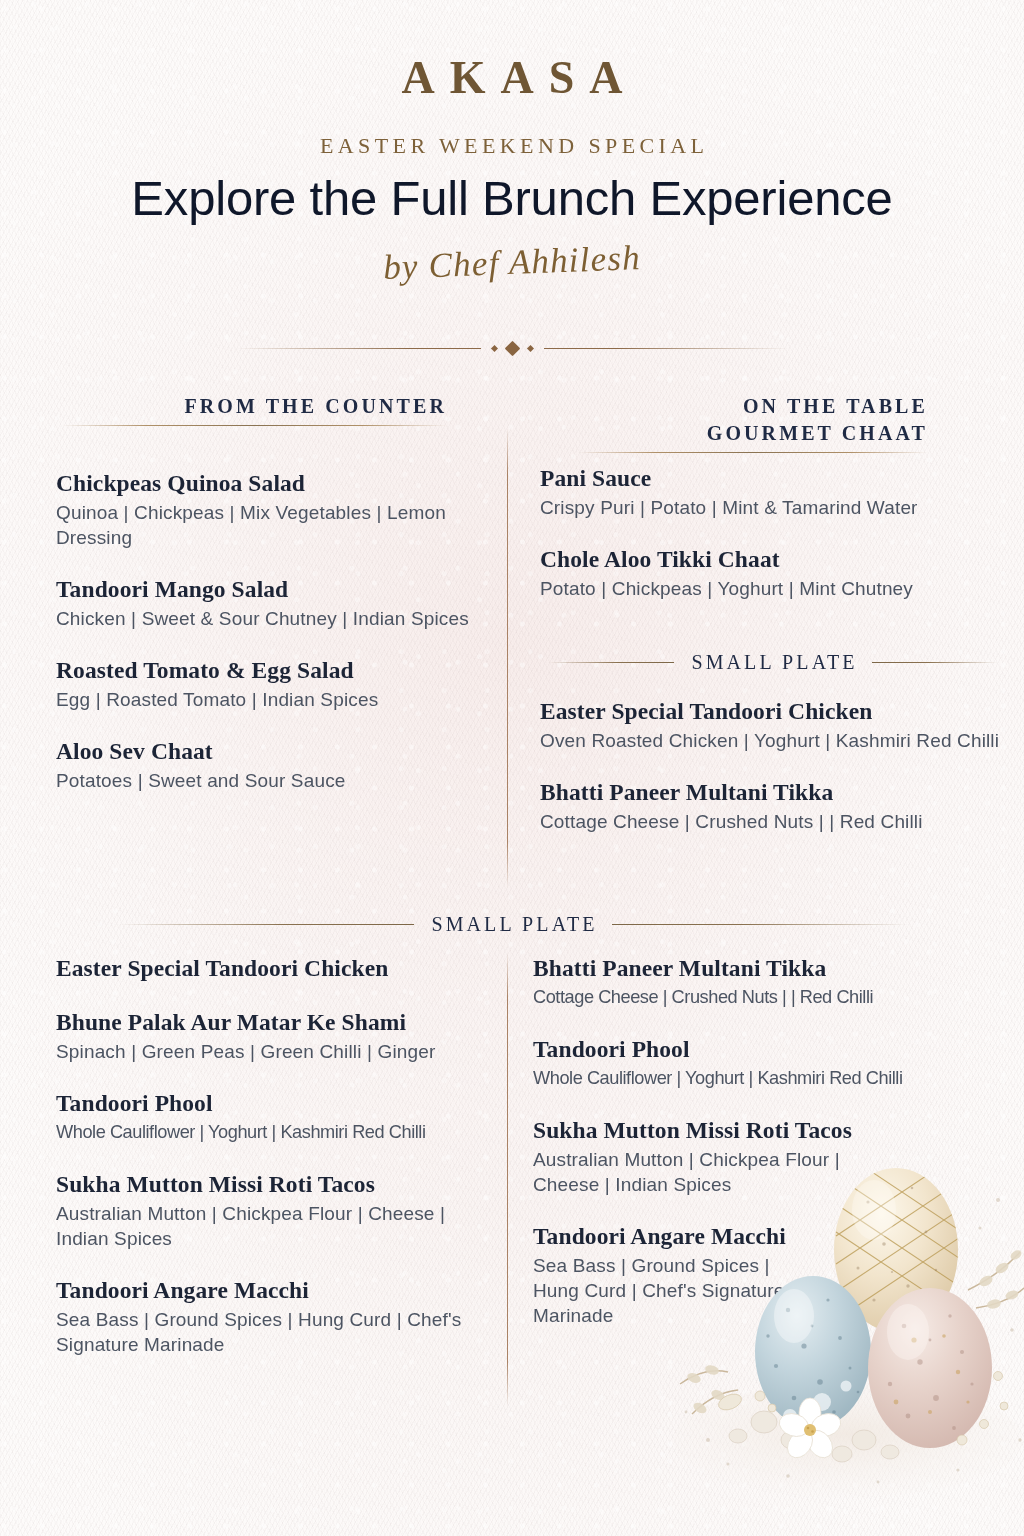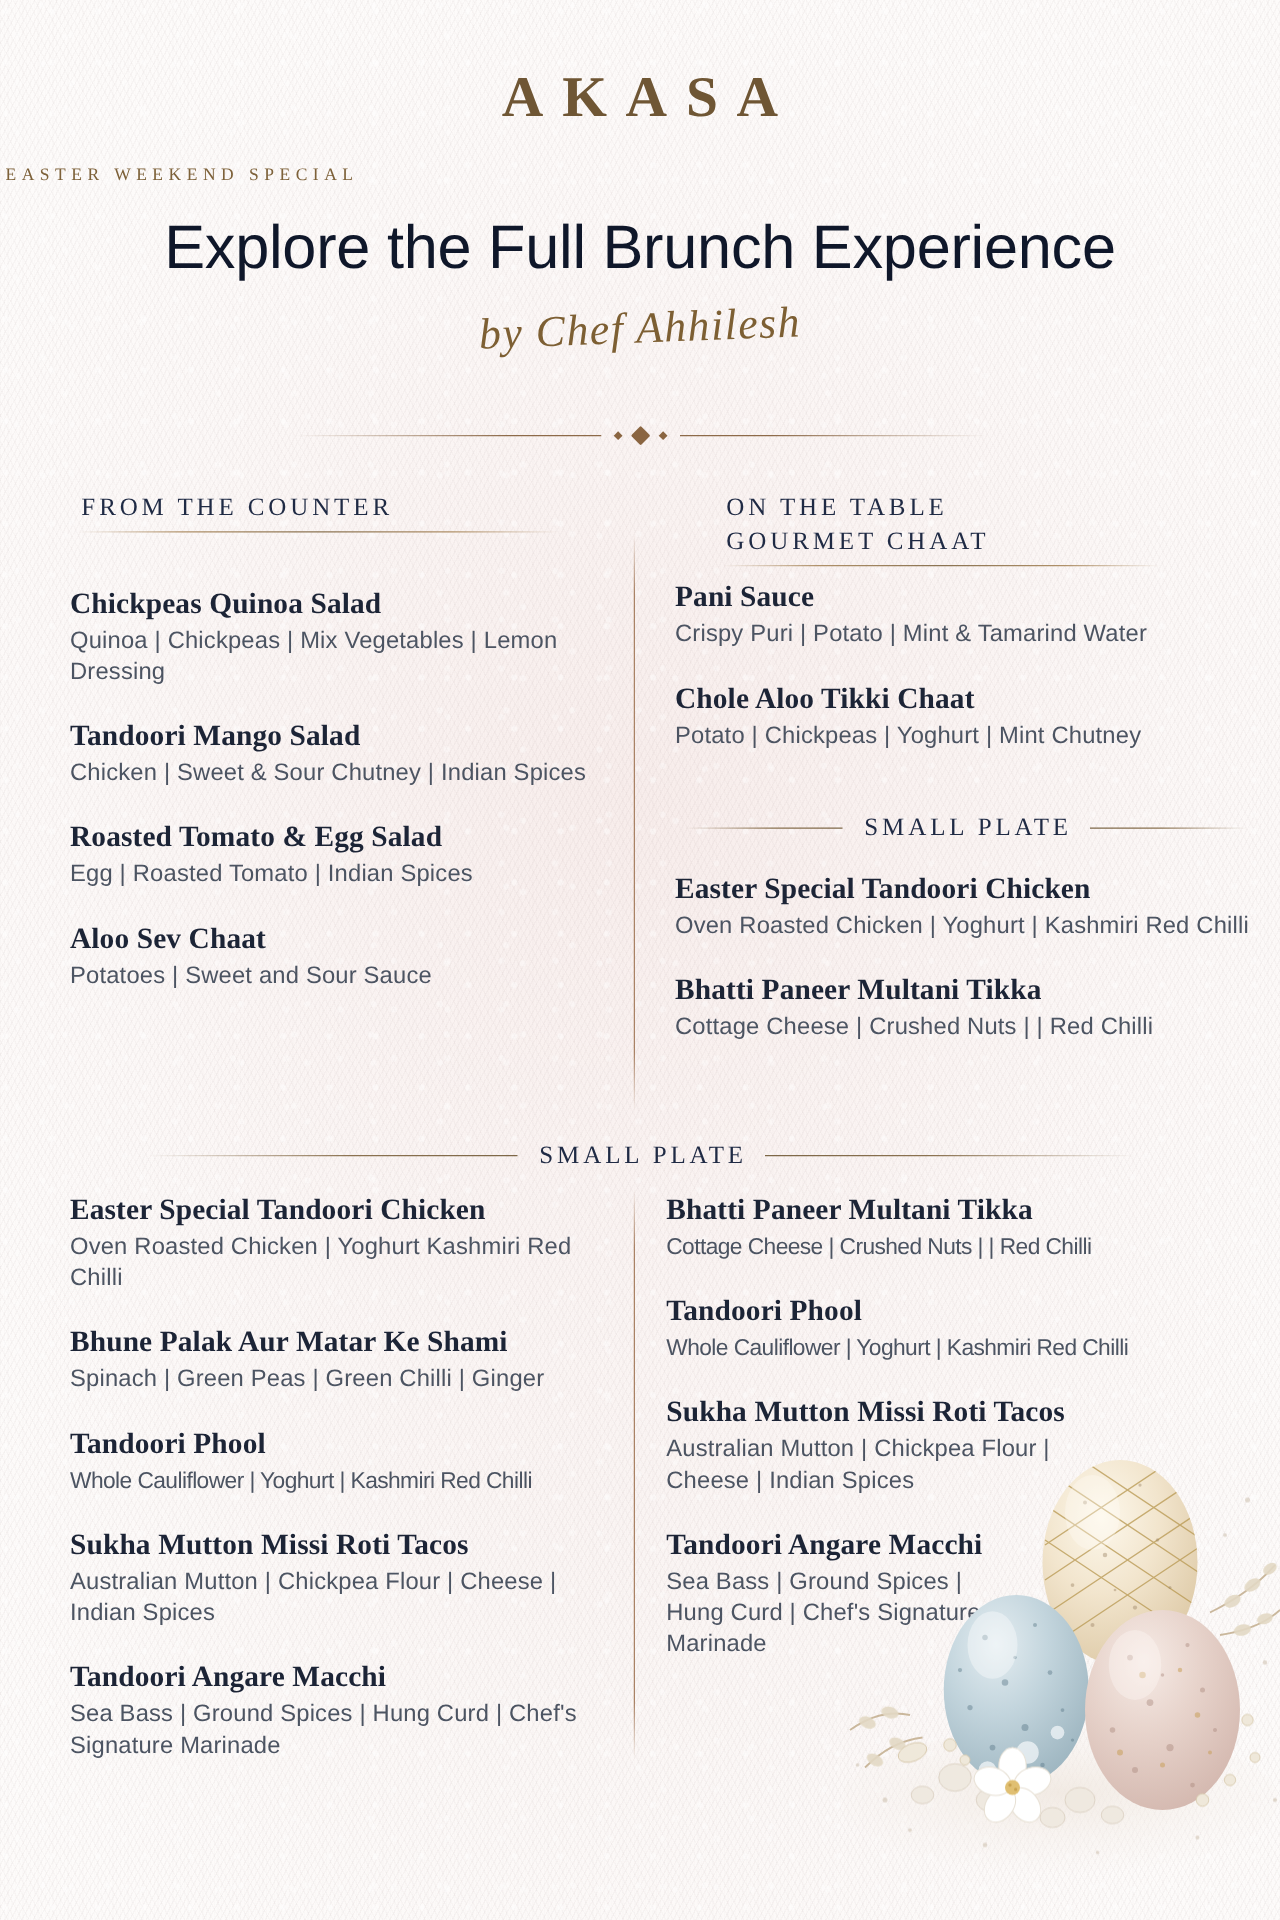--- a/index.html
+++ b/index.html
@@ -45,23 +45,23 @@
   .brand{
     position:absolute; top:51px; left:0; width:100%;
     text-align:center;
     font-family:"Liberation Serif", serif;
     font-size:46px; font-weight:700;
     letter-spacing:15px; text-indent:15px;
     color:#6f5634;
   }
   .kicker{
     position:absolute; top:133px; left:0; width:100%;
-    text-align:left;
-    font-family:"Liberation Serif", serif;
-    font-size:14px; font-weight:400;
+    text-align:center;
+    font-family:"Liberation Serif", serif;
+    font-size:22px; font-weight:400;
     letter-spacing:4.4px; text-indent:4.4px;
     color:#7d6139;
   }
   .headline{
     position:absolute; top:170px; left:0; width:100%;
     text-align:center;
     font-family:Liberation Sans, sans-serif;
     font-size:49px; font-weight:400;
     letter-spacing:-0.2px;
     color:#0f172a;
@@ -94,23 +94,23 @@
     position:absolute; left:507px; width:1px;
     background:linear-gradient(to bottom, rgba(163,116,86,0), #a98265 10%, #a98265 90%, rgba(163,116,86,0));
   }
   .col-rule.top{ top:428px; height:460px; }
   .col-rule.bot{ top:952px; height:455px; }
 
   
   .sec-head{
     position:absolute;
     font-family:"Liberation Serif", serif;
-    font-size:20px; font-weight:400;
+    font-size:20px; font-weight:700;
     letter-spacing:3.1px; text-indent:3.1px;
-    color:#1f2a44; text-align:left;
+    color:#1f2a44; text-align:right;
     line-height:27px;
   }
   .sec-head .rule{
     height:1px; margin-top:5px;
     background:linear-gradient(to right, rgba(170,140,105,0), #b09169 22%, #8a7352 50%, #b09169 78%, rgba(170,140,105,0));
   }
 
   
   .div-head{
     position:absolute;
@@ -246,21 +246,20 @@
 
   <div class="div-head" style="left:118px; top:913px; width:790px;">
     <div class="ln l"></div>
     <div class="tx">SMALL PLATE</div>
     <div class="ln r"></div>
   </div>
 
   <div class="col" style="left:56px; top:953px; width:432px;">
     <div class="item">
       <div class="item-name">Easter Special Tandoori Chicken</div>
-      <div class="item-desc">Oven Roasted Chicken | Yoghurt Kashmiri Red Chilli</div>
     </div>
     <div class="sp-lg"></div>
     <div class="item">
       <div class="item-name">Bhune Palak Aur Matar Ke Shami</div>
       <div class="item-desc">Spinach | Green Peas | Green Chilli | Ginger</div>
     </div>
     <div class="sp-lg"></div>
     <div class="item">
       <div class="item-name">Tandoori Phool</div>
       <div class="item-desc tight">Whole Cauliflower | Yoghurt | Kashmiri Red Chilli</div>

